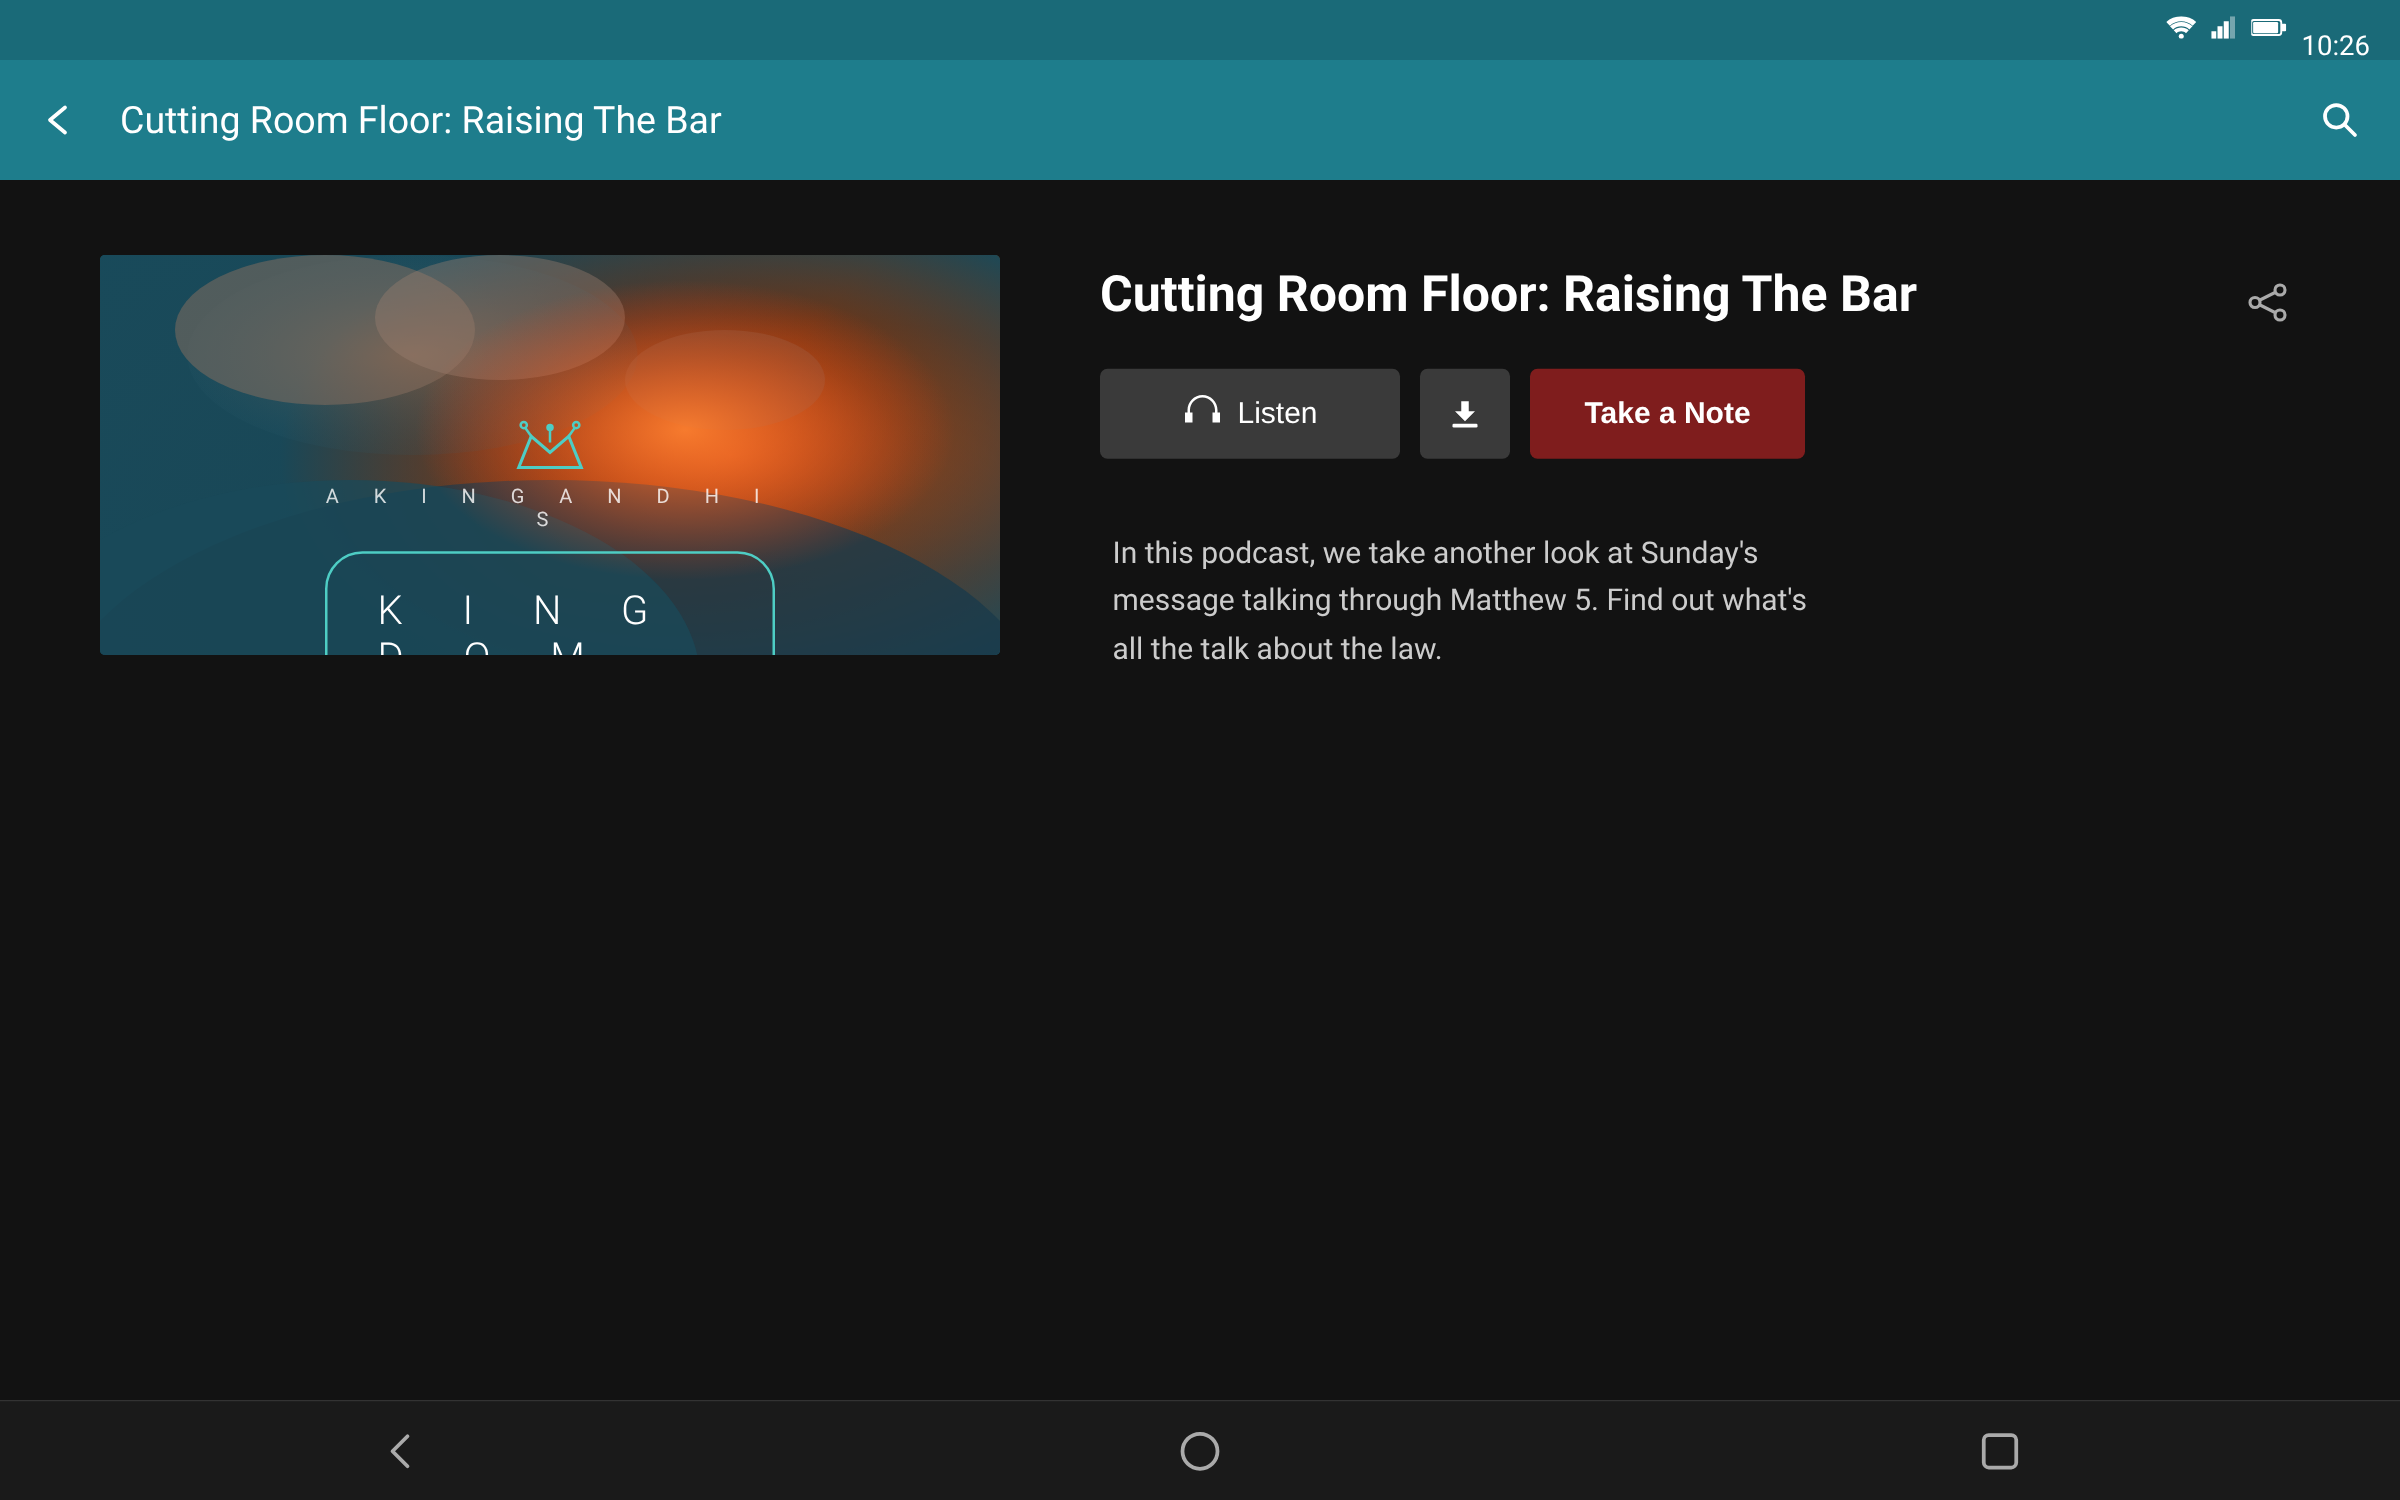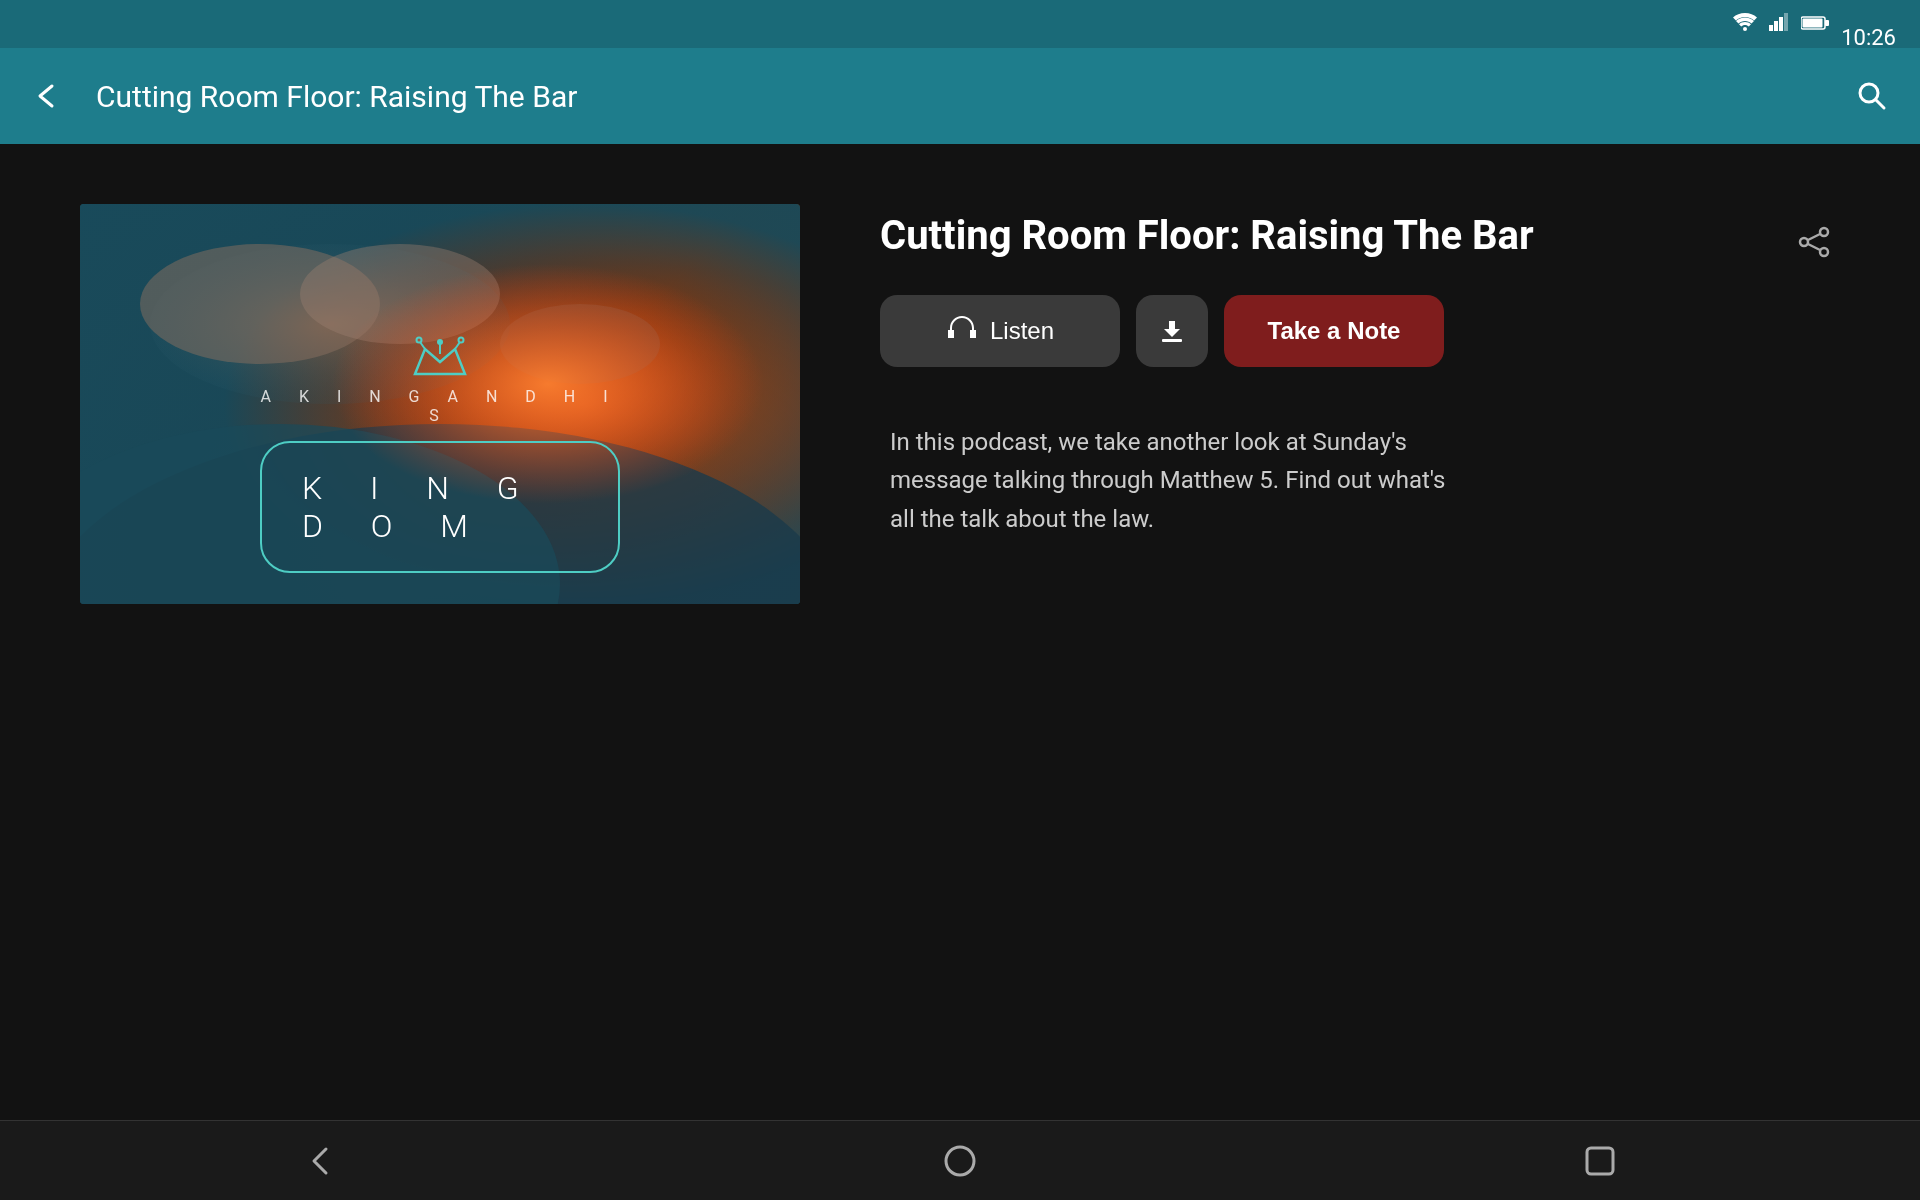--- a/index.html
+++ b/index.html
@@ -83,21 +83,21 @@
       background: #121212;
       display: flex;
       align-items: flex-start;
       padding: 60px 80px;
       gap: 80px;
     }
 
     
     #podcast-image {
       width: 720px;
-      height: 400px;
+      height: 320px;
       flex-shrink: 0;
       border-radius: 4px;
       overflow: hidden;
       position: relative;
       background: linear-gradient(135deg, #2a6a7a 0%, #1a4a5a 30%, #8b4513 60%, #2a6a7a 100%);
     }
 
     .image-overlay {
       position: absolute;
       top: 0; left: 0; right: 0; bottom: 0;
@@ -177,21 +177,21 @@
     }
 
     #action-buttons {
       display: flex;
       gap: 16px;
       margin-bottom: 56px;
     }
 
     .action-btn {
       height: 72px;
-      border-radius: 17px;
+      border-radius: 6px;
       border: none;
       cursor: pointer;
       font-size: 24px;
       font-weight: 500;
       display: flex;
       align-items: center;
       justify-content: center;
       gap: 12px;
     }
 

